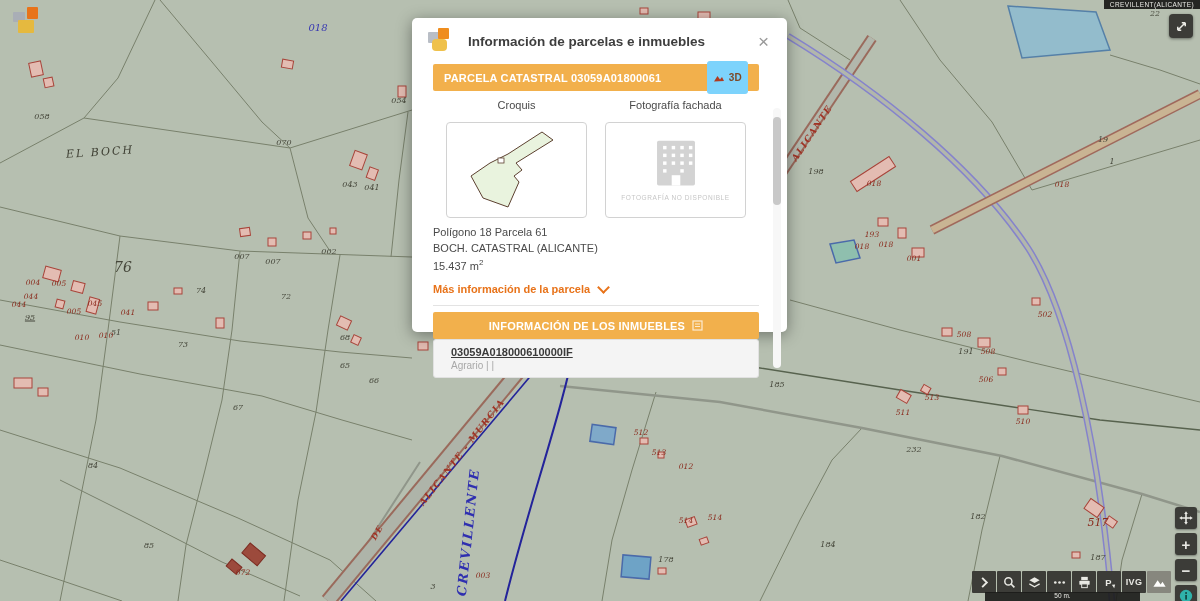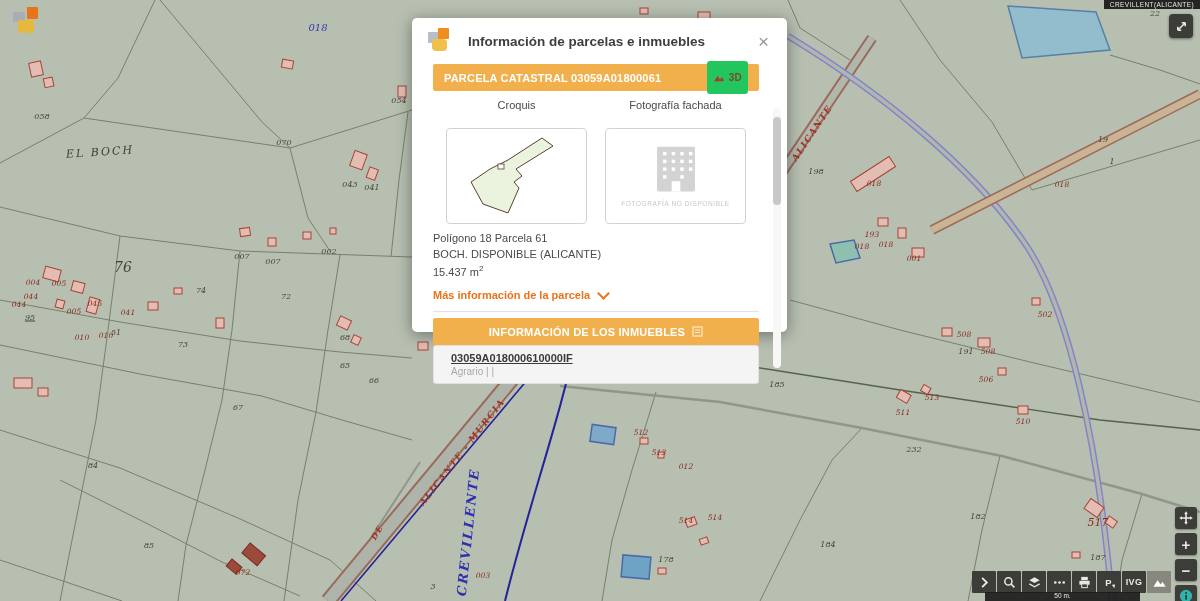--- a/index.html
+++ b/index.html
@@ -55,29 +55,29 @@
   .mi-yellow{position:absolute;left:4px;top:12px;width:15px;height:12px;background:#efc14b;border-radius:4px;}
   .modal-title{font-size:13.5px;font-weight:bold;color:#3e3e3e;flex:1;}
   .modal-close{color:#9a9a9a;font-size:19px;line-height:1;cursor:pointer;padding:2px 4px;}
   .modal-body{position:relative;padding:0 28px 0 21px;}
   .scroll-track{position:absolute;top:44px;right:6px;width:8px;height:260px;background:#f7f7f7;border-radius:4px;}
   .scroll-thumb{position:absolute;top:9px;left:0;width:8px;height:88px;background:#c8c8c8;border-radius:4px;}
 
   .banner{height:27px;background:#f2b04c;border-radius:2px;display:flex;align-items:center;
      padding:0 11px;color:#fff;font-weight:bold;font-size:11px;letter-spacing:.2px;}
   .banner .grow{flex:1;}
-  .btn3d{background:#22c55e;border-radius:3px;height:17px;display:flex;align-items:center;
+  .btn3d{background:#7dd3fc;border-radius:3px;height:17px;display:flex;align-items:center;
      padding:8px 6px;gap:4px;cursor:pointer;}
   .btn3d svg{width:12px;height:10px;}
   .btn3d span{font-size:10px;font-weight:bold;color:#7c4a2a;}
   .bn2-icon{width:11px;height:11px;margin-left:7px;opacity:.75;}
 
   .photos{display:flex;gap:18px;justify-content:center;margin-top:8px;}
   .photo-col{width:141px;}
-  .photo-label{text-align:center;font-size:11px;color:#4a4a4a;margin-bottom:17px;}
+  .photo-label{text-align:center;font-size:11px;color:#4a4a4a;margin-bottom:11px;}
   .photo-box{height:94px;border:1px solid #d2d2d2;border-radius:4px;background:#fff;
      display:flex;flex-direction:column;align-items:center;justify-content:center;}
   .nophoto{font-size:6.5px;color:#c6c6c6;letter-spacing:.6px;margin-top:5px;}
 
   .parcel-info{margin-top:7px;font-size:11px;color:#4a4a4a;line-height:1.45;}
   .parcel-info sup{font-size:8px;}
   .more-link{margin-top:9px;display:flex;align-items:center;gap:9px;color:#e8731a;
      font-weight:bold;font-size:11px;cursor:pointer;}
   .chev{width:7px;height:7px;border-right:2px solid #e8731a;border-bottom:2px solid #e8731a;
      transform:rotate(45deg);margin-top:-4px;}
@@ -419,21 +419,21 @@
                 <rect x="19" y="42" width="10" height="12"></rect>
               </g>
             </svg>
             <div class="nophoto">FOTOGRAFÍA NO DISPONIBLE</div>
           </div>
         </div>
       </div>
 
       <div class="parcel-info">
         <div>Polígono 18 Parcela 61</div>
-        <div>BOCH. DISPONIBLE (ALICANTE)</div>
+        <div>BOCH. CATASTRAL (ALICANTE)</div>
         <div><span>15.437 m</span><sup>2</sup></div>
       </div>
 
       <div class="more-link">
         <span>Más información de la parcela</span>
         <span class="chev"></span>
       </div>
       <div class="divider"></div>
 
       <div class="banner b2">

